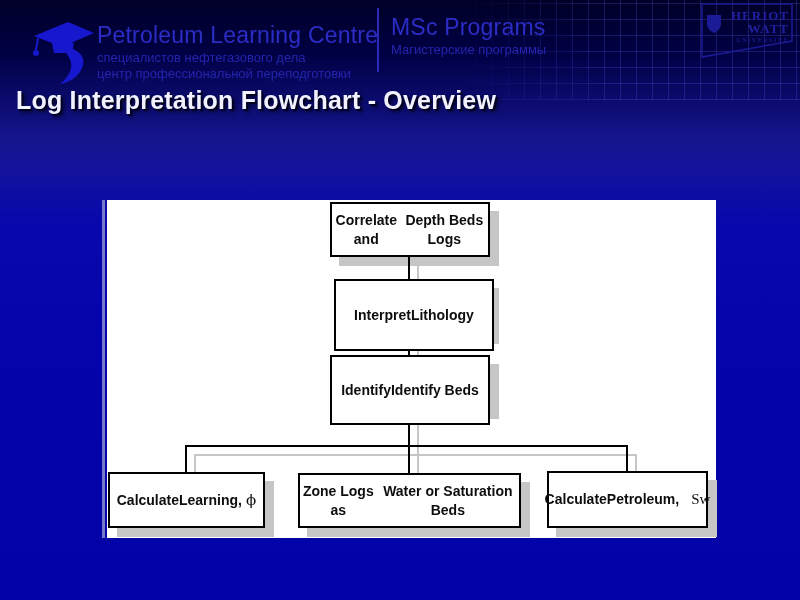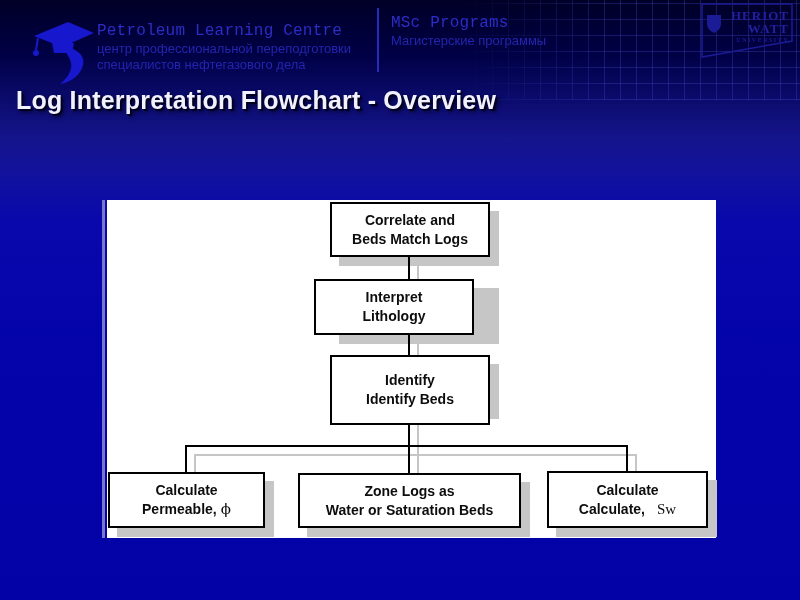--- a/index.html
+++ b/index.html
@@ -15,21 +15,21 @@
     position:absolute; top:0; right:0; width:340px; height:100px;
     background-image:
       repeating-linear-gradient(0deg, rgba(80,80,215,.30) 0 1px, transparent 1px 16px),
       repeating-linear-gradient(90deg, rgba(80,80,215,.30) 0 1px, transparent 1px 16px);
     -webkit-mask-image:linear-gradient(to left,#000 55%,transparent 100%);
     mask-image:linear-gradient(to left,#000 55%,transparent 100%);
   }
   header { position:absolute; top:0; left:0; width:800px; height:90px; }
   .plc-logo { position:absolute; left:26px; top:14px; }
   .brand { position:absolute; left:97px; top:22px; }
-  .brand-name { font-size:16px; font-weight:400; color:#2c2cc6; letter-spacing:.2px; white-space:nowrap;font-family:Liberation Mono, monospace; }
+  .brand-name { font-size:23px; font-weight:400; color:#2c2cc6; letter-spacing:.2px; white-space:nowrap; }
   .brand-sub  { font-size:13px; color:#2424ae; line-height:13.5px; margin-top:2px; white-space:nowrap; }
   .brand .brand-sub:first-of-type { margin-top:5px; }
   .hdr-divider { position:absolute; left:377px; top:8px; width:2px; height:64px; background:#2a2ab8; }
   .programs { position:absolute; left:391px; top:14px; }
   .hw-logo { position:absolute; top:3px; right:7px; width:92px; height:58px; }
   .hw-frame { position:absolute; top:0; left:0; }
   .hw-text { position:absolute; top:6px; left:24px; width:64px; text-align:right;
     font-family:"Liberation Serif", serif; font-weight:700; color:#2020a0; }
   .hw-w { display:block; font-size:13px; line-height:13px; letter-spacing:1px; }
   .hw-univ { display:block; font-size:6px; letter-spacing:1.5px; margin-top:2px; color:#1c1c96; }
@@ -39,21 +39,21 @@
     text-shadow:2px 2px 0 #00001e, 3px 3px 4px rgba(0,0,30,.85);
     letter-spacing:.2px;
   }
   .accent-line { position:absolute; left:102px; top:200px; width:3px; height:338px; background:#8c8cd2; opacity:.85; }
   .panel { position:absolute; left:107px; top:200px; width:609px; height:338px; background:#ffffff; }
   .shadow { position:absolute; background:#c6c6c6; z-index:1; }
   .line { position:absolute; background:#000000; z-index:2; }
   .node {
     position:absolute; z-index:3; box-sizing:border-box;
     background:#ffffff; border:2px solid #000000;
-    display:flex; flex-direction:column; align-items:center; justify-content:center;
+    display:flex; align-items:center; justify-content:center;
     font-size:14px; font-weight:700; color:#0d0d0d; line-height:19px; text-align:center;
   }
   .phi { font-family:"DejaVu Serif", serif; font-weight:400; font-size:15px; margin-left:4px; }
   .sw  { font-family:"Liberation Serif", serif; font-weight:400; font-size:15px; margin-left:12px; }
 </style>
 </head>
 <body>
 
 <div class="slide">
 
@@ -63,22 +63,22 @@
     <svg class="plc-logo" width="72" height="72" viewBox="0 0 72 72">
       <polygon points="8,22 42,8 68,19 36,33" fill="#1717cd"></polygon>
       <polygon points="26,29 48,29 46,39 28,39" fill="#1717cd"></polygon>
       <path d="M12,24 L10,36" stroke="#1717cd" stroke-width="2" fill="none"></path>
       <circle cx="10" cy="39" r="3" fill="#1717cd"></circle>
       <path d="M38,32 C56,36 62,46 54,58 C50,64 42,69 34,70 C44,62 49,52 42,42 C40,38 38,34 38,32 Z" fill="#1717cd"></path>
     </svg>
 
     <div class="brand">
       <div class="brand-name">Petroleum Learning Centre</div>
+      <div class="brand-sub">специалистов нефтегазового дела</div>
       <div class="brand-sub">центр профессиональной переподготовки</div>
-      <div class="brand-sub">специалистов нефтегазового дела</div>
     </div>
 
     <div class="hdr-divider"></div>
 
     <div class="programs">
       <div class="brand-name">MSc Programs</div>
       <div class="brand-sub">Магистерские программы</div>
     </div>
 
     <div class="hw-logo">
@@ -115,41 +115,41 @@
 
   <div class="line" style="left:408px;top:257px;width:2px;height:22px"></div>
   <div class="line" style="left:408px;top:335px;width:2px;height:20px"></div>
   <div class="line" style="left:408px;top:410px;width:2px;height:63px"></div>
   <div class="line" style="left:185px;top:445px;width:443px;height:2px"></div>
   <div class="line" style="left:185px;top:445px;width:2px;height:27px"></div>
   <div class="line" style="left:626px;top:445px;width:2px;height:26px"></div>
 
   <div class="node" style="left:330px;top:202px;width:160px;height:55px">
     <span>Correlate and</span>
-    <span>Beds Match Logs</span>
+    <span>Depth Beds Logs</span>
   </div>
 
-  <div class="node" style="left:314px;top:279px;width:160px;height:56px">
+  <div class="node" style="left:334px;top:279px;width:160px;height:72px">
     <span>Interpret</span>
     <span>Lithology</span>
   </div>
 
   <div class="node" style="left:330px;top:355px;width:160px;height:70px">
     <span>Identify</span>
     <span>Identify Beds</span>
   </div>
 
   <div class="node" style="left:108px;top:472px;width:157px;height:56px">
     <span>Calculate</span>
-    <span><span>Permeable,</span><span class="phi">ϕ</span></span>
+    <span><span>Learning,</span><span class="phi">ϕ</span></span>
   </div>
 
   <div class="node" style="left:298px;top:473px;width:223px;height:55px">
     <span>Zone Logs as</span>
     <span>Water or Saturation Beds</span>
   </div>
 
   <div class="node" style="left:547px;top:471px;width:161px;height:57px">
     <span>Calculate</span>
-    <span><span>Calculate,</span><span class="sw">Sw</span></span>
+    <span><span>Petroleum,</span><span class="sw">Sw</span></span>
   </div>
 
 </div>
 
 </body></html>

